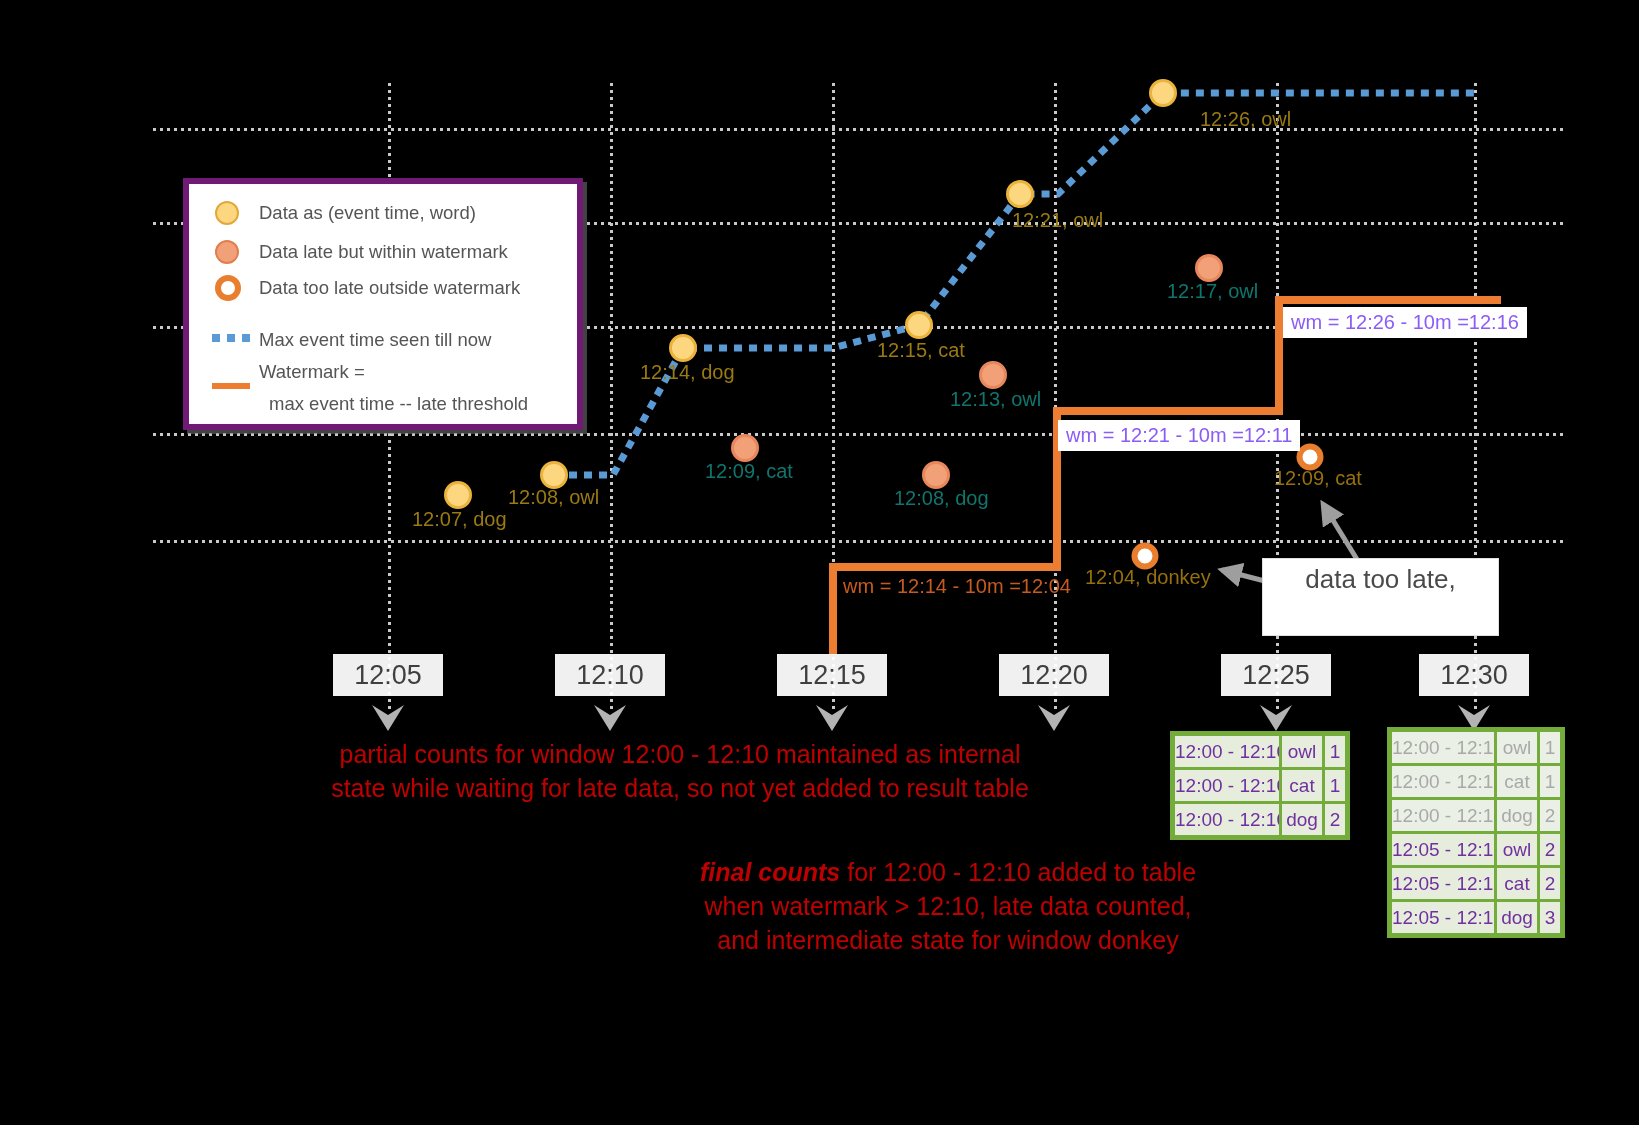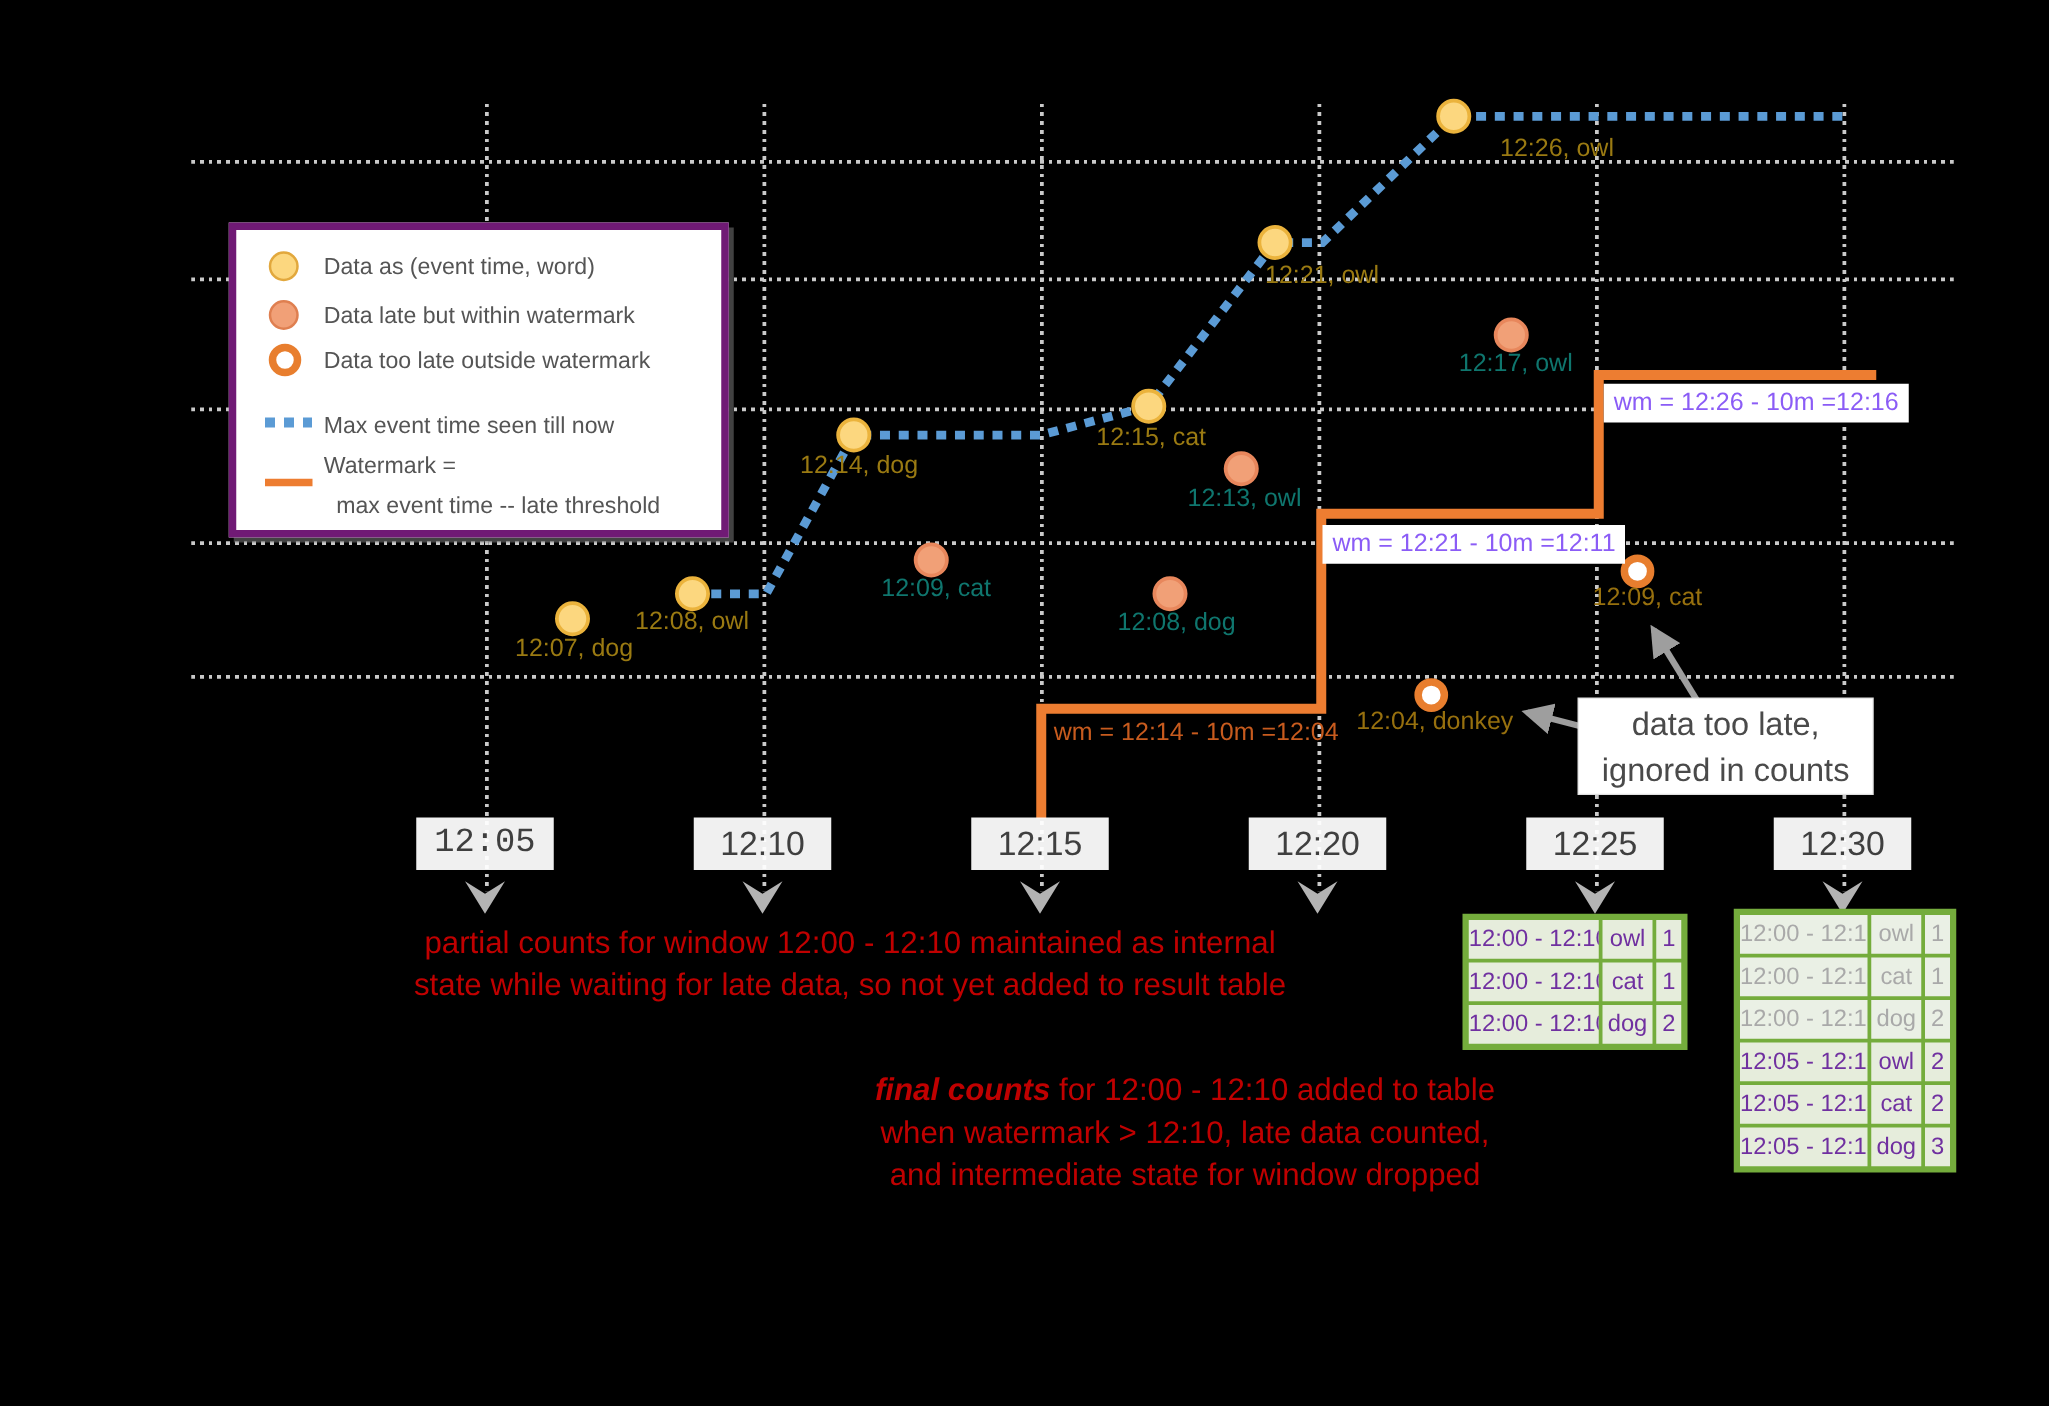--- a/index.html
+++ b/index.html
@@ -114,21 +114,21 @@
       <div class="pt toolate" style="left: 1145px; top: 556px;"></div>
       <div class="ptlabel toolate" style="left: 1085px; top: 566px;">12:04, donkey</div>
       <div class="pt toolate" style="left: 1310px; top: 457px;"></div>
       <div class="ptlabel toolate" style="left: 1274px; top: 467px;">12:09, cat</div>
     </div>
 
   <div class="wm-label wm-plain" style="left:843px;top:575px;">wm = 12:14 - 10m =12:04</div>
   <div class="wm-label wm-boxed" style="left:1058px;top:420px;">wm = 12:21 - 10m =12:11</div>
   <div class="wm-label wm-boxed" style="left:1283px;top:307px;">wm = 12:26 - 10m =12:16</div>
 
-  <div class="tickbox" style="left:333px;font-family:Liberation Mono, monospace;">12:05</div>
+  <div class="tickbox" style="left:333px;">12:05</div>
   <div class="tickbox" style="left:555px;">12:10</div>
   <div class="tickbox" style="left:777px;">12:15</div>
   <div class="tickbox" style="left:999px;">12:20</div>
   <div class="tickbox" style="left:1221px;">12:25</div>
   <div class="tickbox" style="left:1419px;">12:30</div>
 
   <div id="legend">
     <span class="lg-sw sw-ontime"></span>
     <span class="lg-sw sw-late"></span>
     <span class="lg-sw sw-toolate"></span>
@@ -142,26 +142,25 @@
     <div class="lg-item" style="left:80px;top:209px;">max event time -- late threshold</div>
   </div>
 
   <div class="rednote" style="left:280px;top:737px;width:800px;">
     <div>partial counts for window 12:00 - 12:10 maintained as internal</div>
     <div>state while waiting for late data, so not yet added  to result table</div>
   </div>
   <div class="rednote" style="left:598px;top:855px;width:700px;">
     <div><span class="bi">final counts</span><span> for 12:00 - 12:10 added to table</span></div>
     <div>when watermark &gt; 12:10, late data counted,</div>
-    <div>and intermediate state for window dropped</div>
+    <div>and intermediate state for window donkey</div>
   </div>
 
   <div id="toolate-note">
     <div style="margin-top:2px;">data too late,</div>
-    <div>ignored in counts</div>
   </div>
 
   <div class="rtable" style="left:1170px;top:731px;width:170px;">
       <div class="trow">
         <div class="tcell">12:00 - 12:10</div>
         <div class="tcell">owl</div>
         <div class="tcell">1</div>
       </div>
       <div class="trow">
         <div class="tcell">12:00 - 12:10</div>

